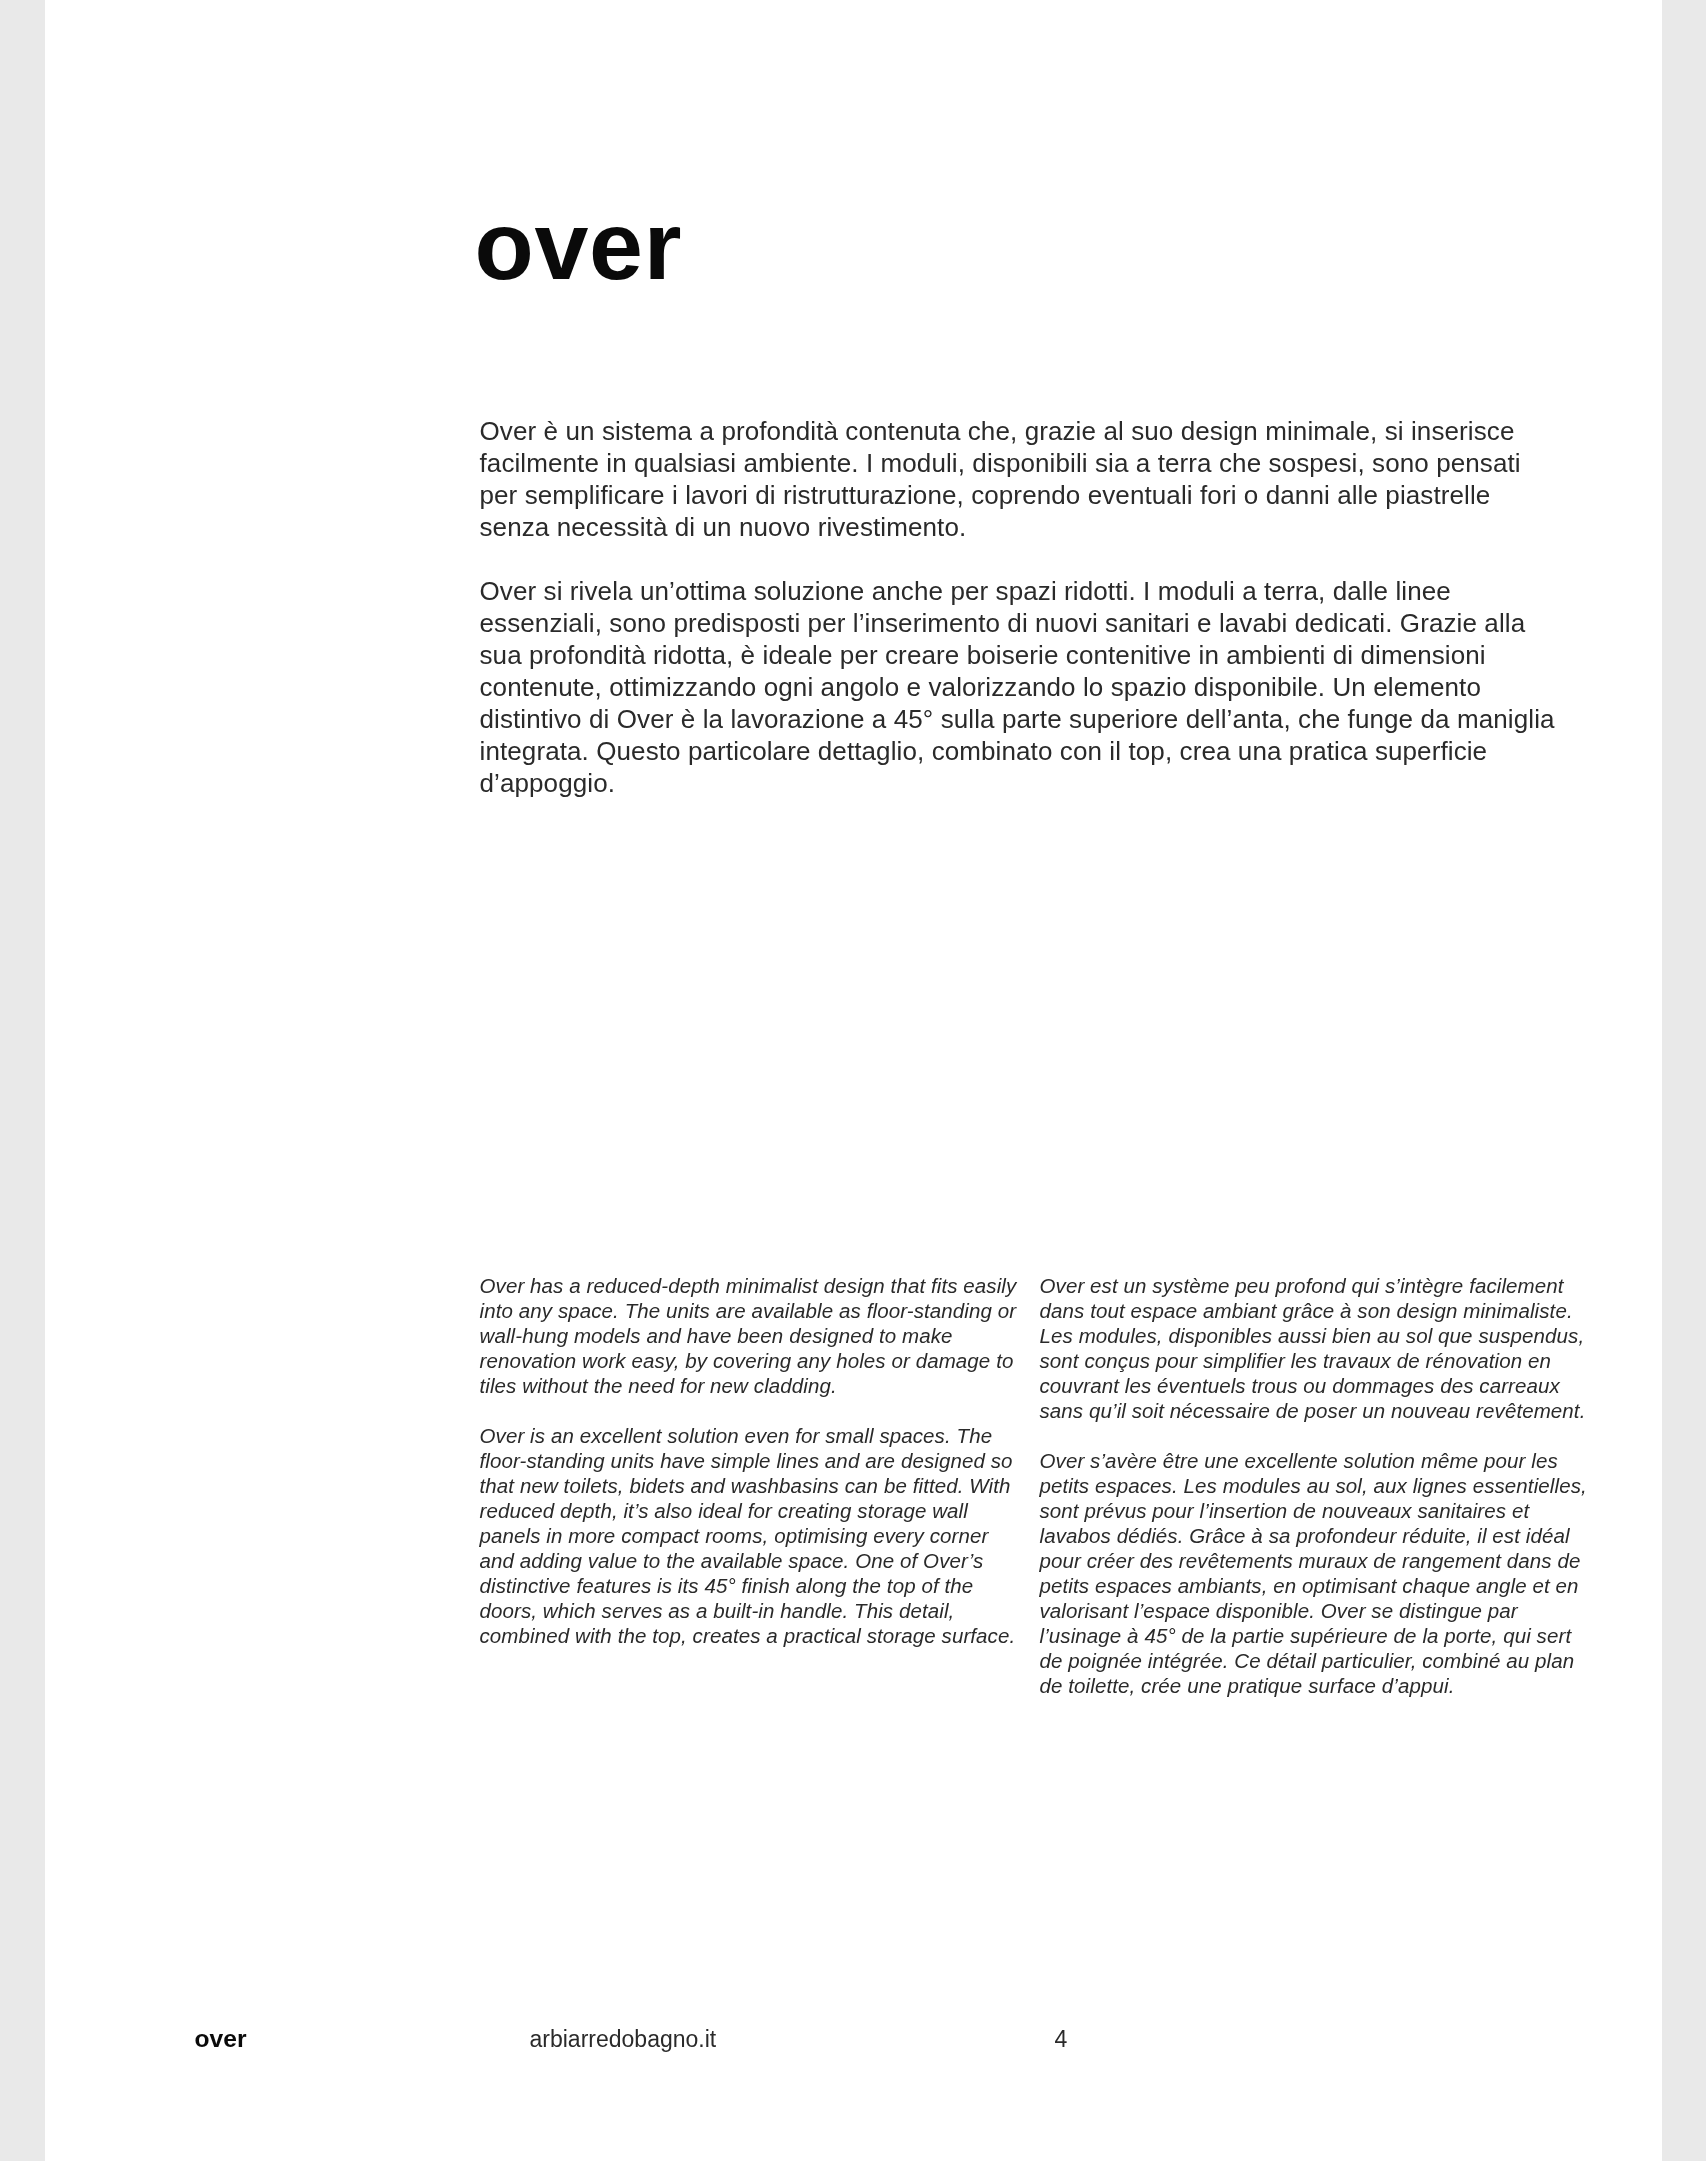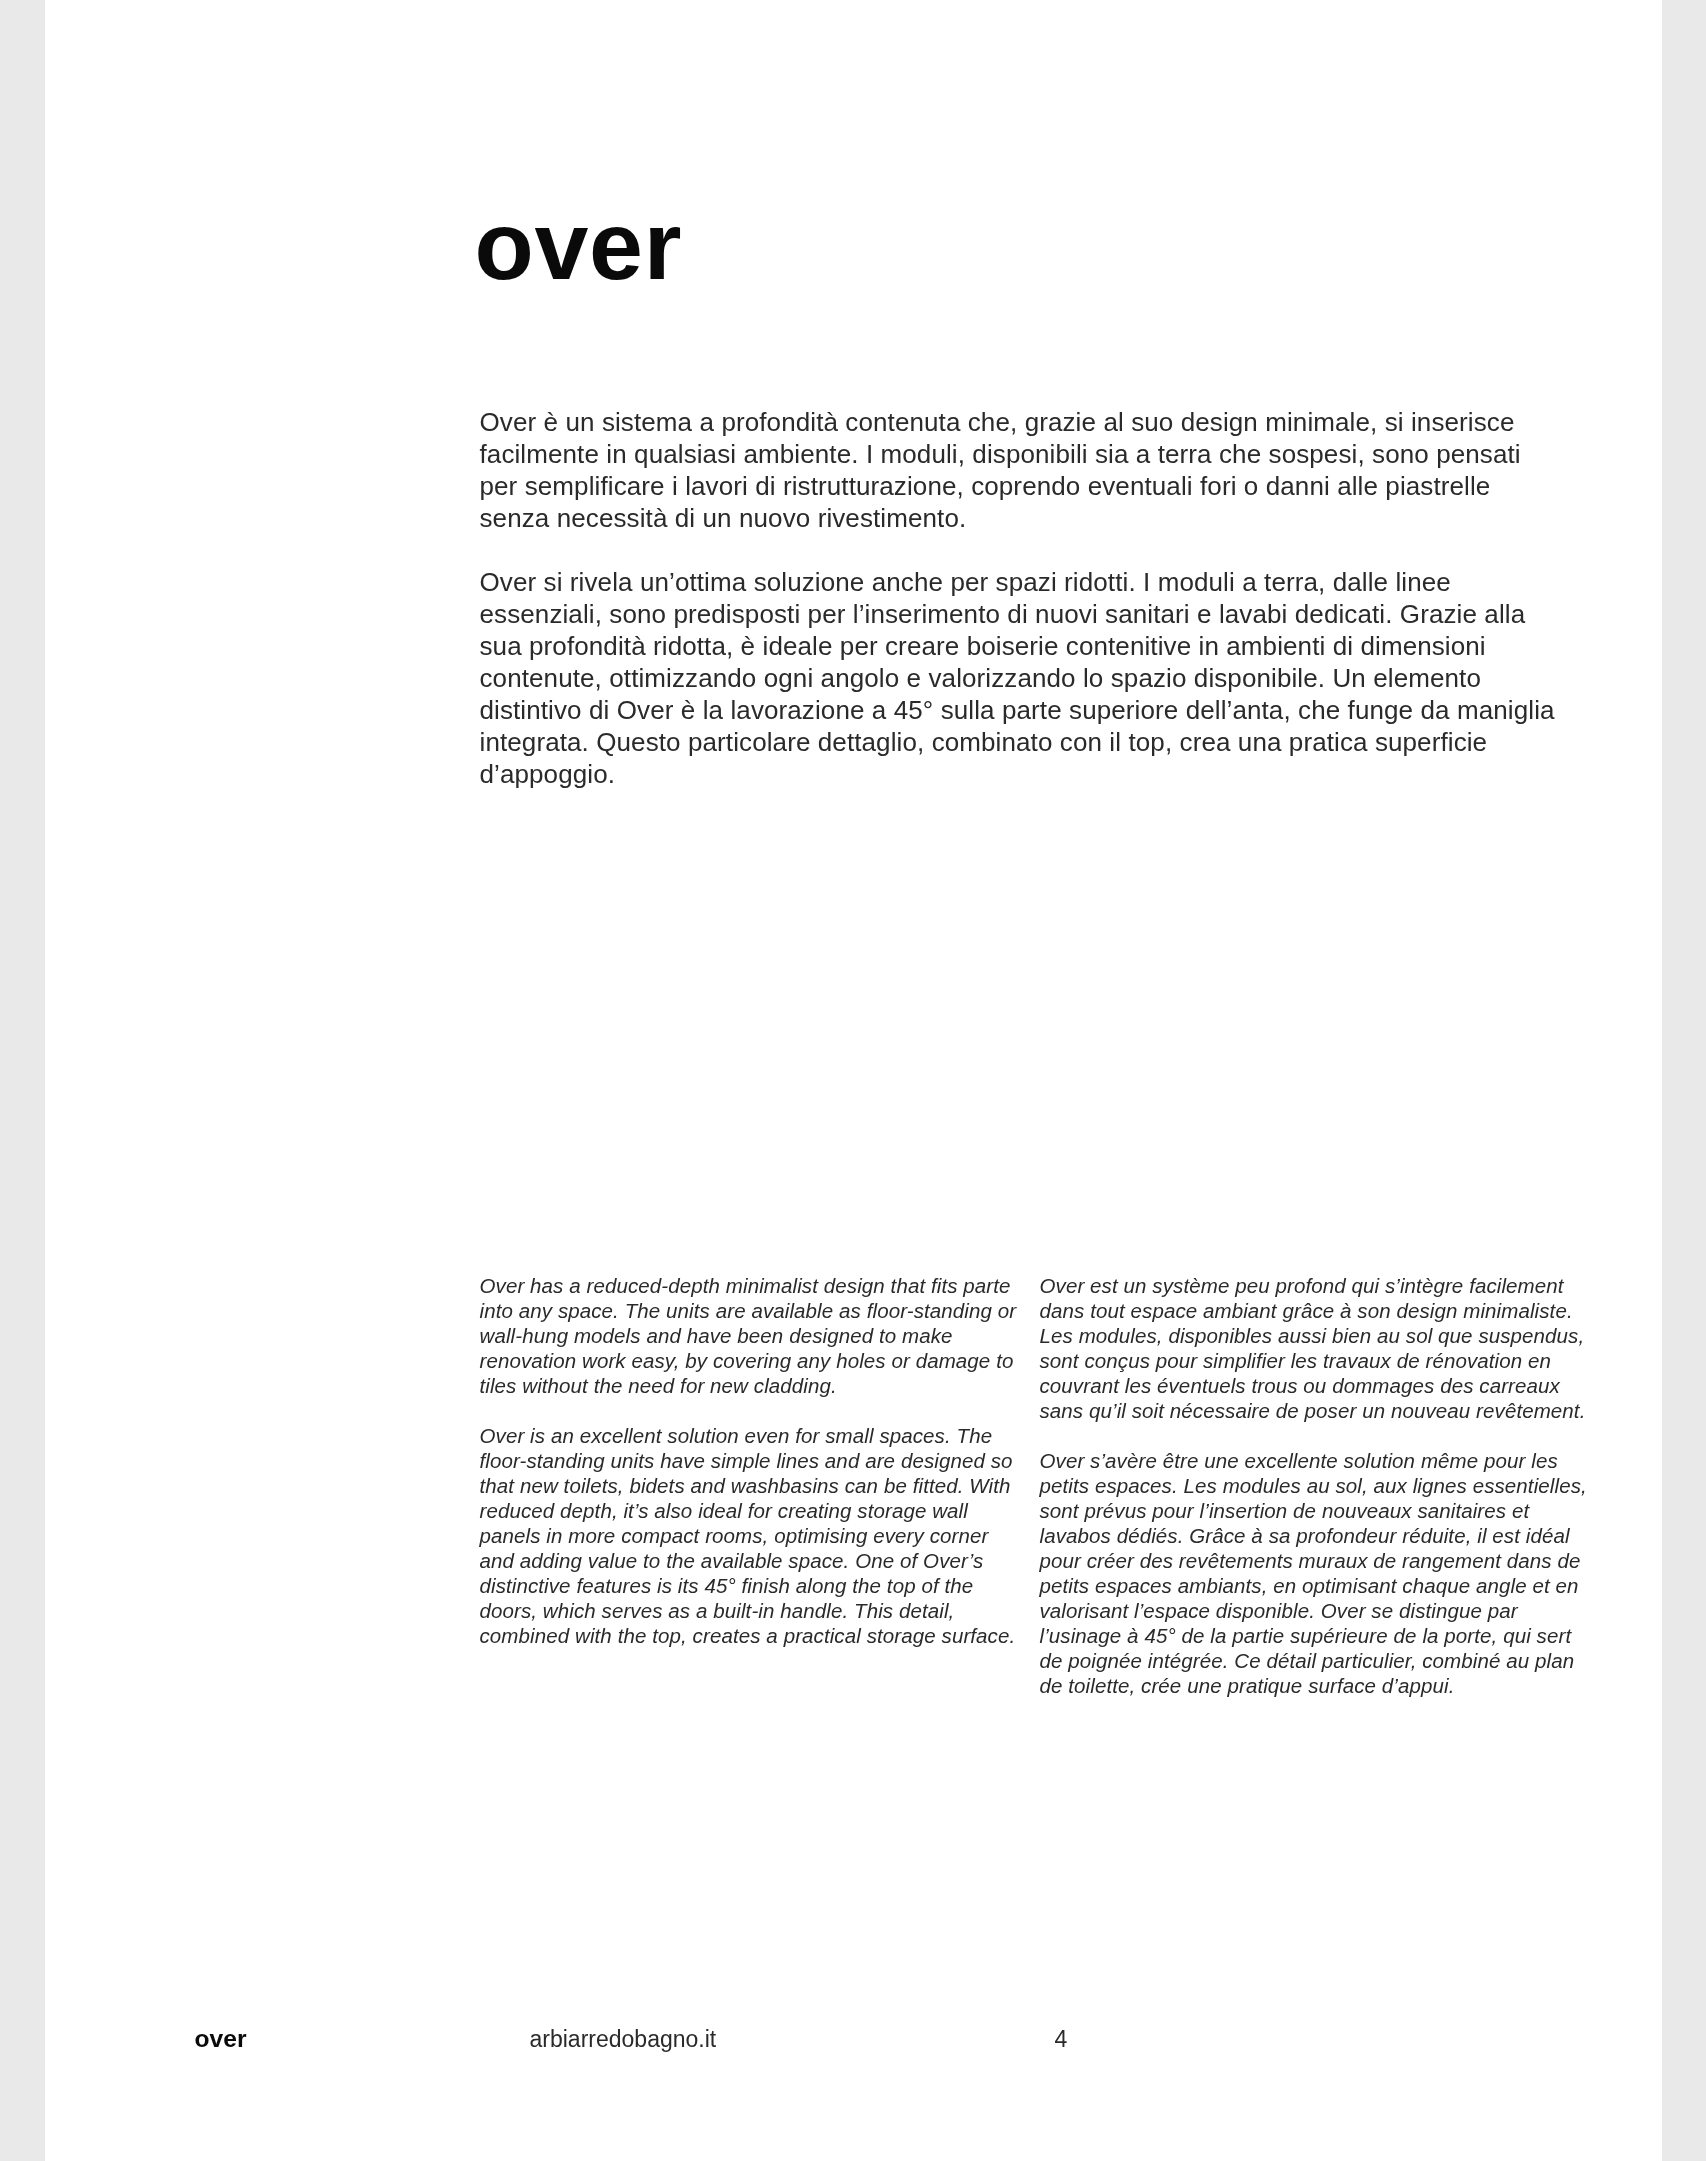--- a/index.html
+++ b/index.html
@@ -28,21 +28,21 @@
     position: absolute;
     left: 435px;
     top: 399px;
     width: 1079px;
     font-size: 26px;
     line-height: 32px;
     font-weight: 300;
     letter-spacing: 0.1px;
     color: #2a2a2a;
   }
-  .intro p { margin: 7px 0 32px 0; }
+  .intro p { margin: 16px 0 32px 0; }
   .col {
     position: absolute;
     top: 1273px;
     font-size: 20.5px;
     line-height: 25px;
     font-style: italic;
     font-weight: 300;
     letter-spacing: 0.1px;
     color: #2a2a2a;
   }
@@ -81,21 +81,21 @@
 <div class="page">
 
   <h1 class="title">over</h1>
 
   <section class="intro">
     <p>Over è un sistema a profondità contenuta che, grazie al suo design minimale, si inserisce facilmente in qualsiasi ambiente. I moduli, disponibili sia a terra che sospesi, sono pensati per semplificare i lavori di ristrutturazione, coprendo eventuali fori o danni alle piastrelle senza necessità di un nuovo rivestimento.</p>
     <p>Over si rivela un’ottima soluzione anche per spazi ridotti. I moduli a terra, dalle linee essenziali, sono predisposti per l’inserimento di nuovi sanitari e lavabi dedicati. Grazie alla sua profondità ridotta, è ideale per creare boiserie contenitive in ambienti di dimensioni contenute, ottimizzando ogni angolo e valorizzando lo spazio disponibile. Un elemento distintivo di Over è la lavorazione a 45° sulla parte superiore dell’anta, che funge da maniglia integrata. Questo particolare dettaglio, combinato con il top, crea una pratica superficie d’appoggio.</p>
   </section>
 
   <section class="col col-en">
-    <p>Over has a reduced-depth minimalist design that fits parte into any space. The units are available as floor-standing or wall-hung models and have been designed to make renovation work easy, by covering any holes or damage to tiles without the need for new cladding.</p>
+    <p>Over has a reduced-depth minimalist design that fits easily into any space. The units are available as floor-standing or wall-hung models and have been designed to make renovation work easy, by covering any holes or damage to tiles without the need for new cladding.</p>
     <p>Over is an excellent solution even for small spaces. The floor-standing units have simple lines and are designed so that new toilets, bidets and washbasins can be fitted. With reduced depth, it’s also ideal for creating storage wall panels in more compact rooms, optimising every corner and adding value to the available space. One of Over’s distinctive features is its 45° finish along the top of the doors, which serves as a built-in handle. This detail, combined with the top, creates a practical storage surface.</p>
   </section>
 
   <section class="col col-fr">
     <p>Over est un système peu profond qui s’intègre facilement dans tout espace ambiant grâce à son design minimaliste. Les modules, disponibles aussi bien au sol que suspendus, sont conçus pour simplifier les travaux de rénovation en couvrant les éventuels trous ou dommages des carreaux sans qu’il soit nécessaire de poser un nouveau revêtement.</p>
     <p>Over s’avère être une excellente solution même pour les petits espaces. Les modules au sol, aux lignes essentielles, sont prévus pour l’insertion de nouveaux sanitaires et lavabos dédiés. Grâce à sa profondeur réduite, il est idéal pour créer des revêtements muraux de rangement dans de petits espaces ambiants, en optimisant chaque angle et en valorisant l’espace disponible. Over se distingue par l’usinage à 45° de la partie supérieure de la porte, qui sert de poignée intégrée. Ce détail particulier, combiné au plan de toilette, crée une pratique surface d’appui.</p>
   </section>
 
   <footer>
     <span class="footer-brand">over</span>

